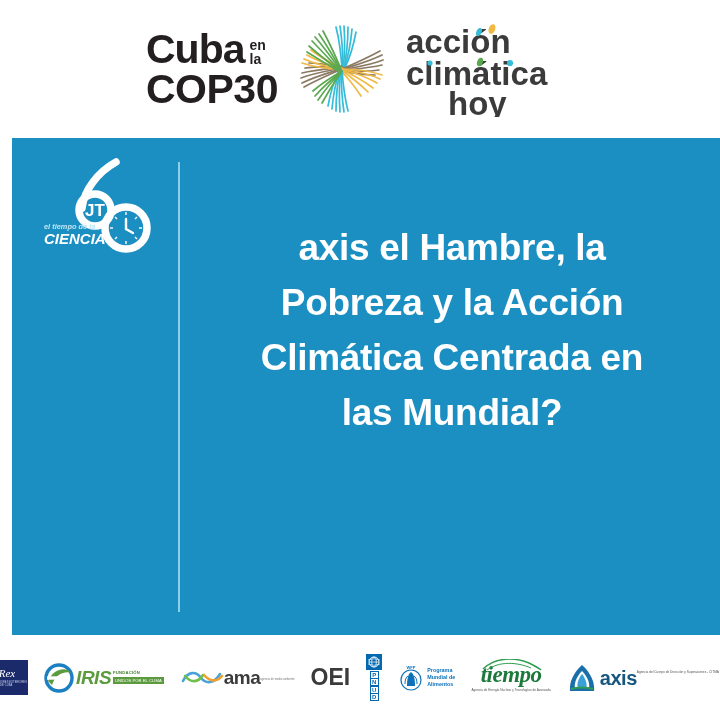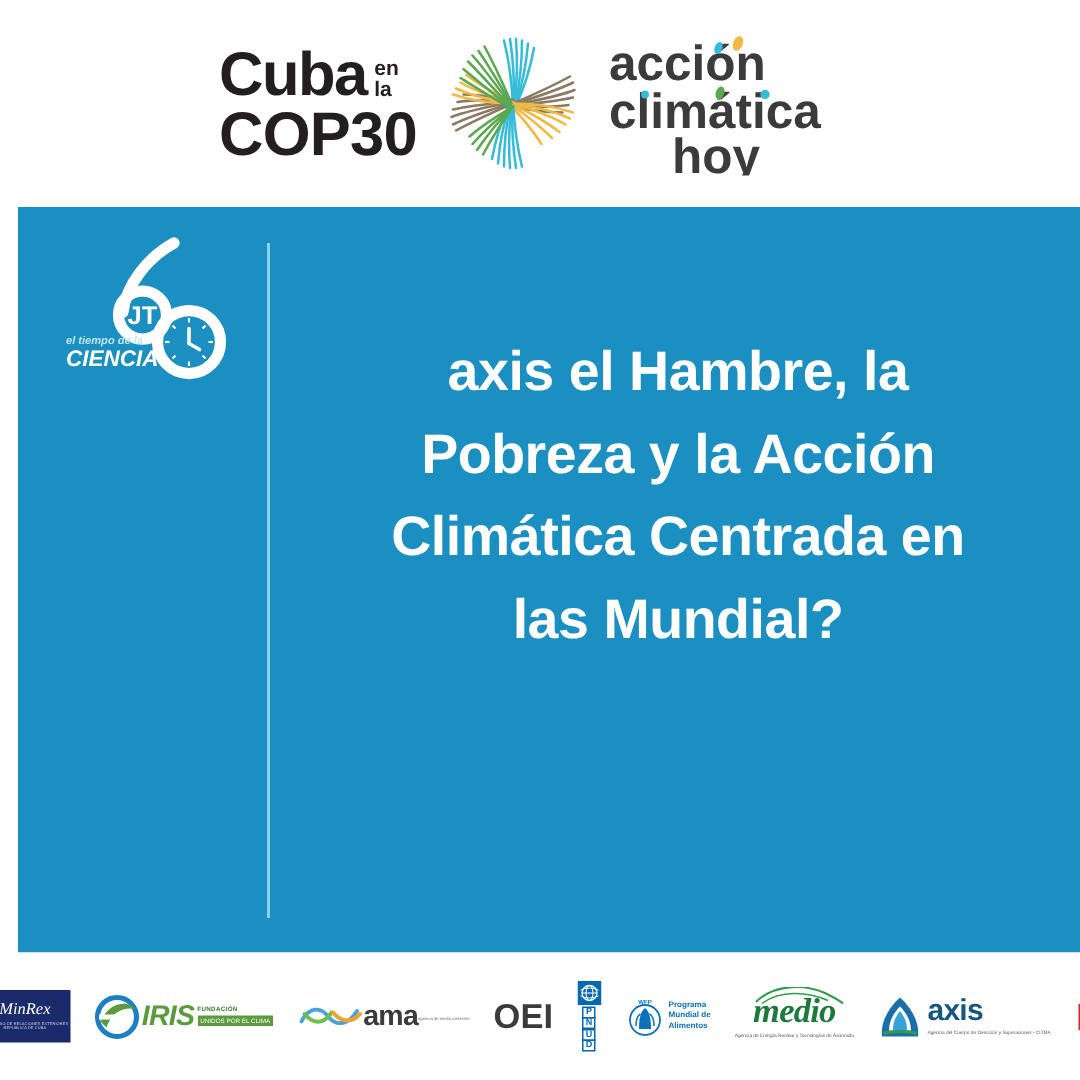--- a/index.html
+++ b/index.html
@@ -103,21 +103,21 @@
   .pnud-letter { font-size:6px; font-weight:700; color:#0468b1; border:0.6px solid #0468b1; width:9px; height:8px; line-height:7px; text-align:center; margin-top:-0.5px; }
 
   .wfp-wrap { display:flex; align-items:center; gap:3px; }
   .wfp-txt { display:flex; flex-direction:column; line-height:1.3; font-size:5.4px; font-weight:700; color:#0c71b9; }
 
   .aenta-wrap { display:flex; flex-direction:column; align-items:center; }
   .aenta-txt { font-family:"Liberation Serif", serif; font-style:italic; font-size:23px; font-weight:700; color:#1e7a3c; line-height:1; letter-spacing:-0.5px; }
   .aenta-sub { font-size:3.2px; color:#555; line-height:1.3; text-align:center; margin-top:2px; }
 
   .axis-wrap { display:flex; align-items:center; gap:3px; }
-  .axis-txtbox { display:flex; flex-direction:column; line-height:1; }
+  .axis-txtbox { display:flex; flex-direction:row; line-height:1; }
   .axis-txt { font-size:20px; font-weight:700; color:#17567e; letter-spacing:-0.5px; }
   .axis-sub { font-size:3.2px; color:#555; line-height:1.35; margin-top:2px; }
 
   .cuba-wrap { display:flex; align-items:center; gap:4px; }
   .cuba-lbl { font-size:17px; font-weight:700; color:#1b2a6b; letter-spacing:-0.3px; }
 </style>
 </head>
 <body>
 
 <div class="poster">
@@ -353,21 +353,21 @@
       </div>
     </div>
 
     <div class="logo">
       <div class="aenta-wrap">
         <div style="position:relative;">
           <svg width="62" height="13" viewBox="0 0 62 13" style="position:absolute;left:0;top:-4px;">
             <path d="M2 10 C 14 -2 34 -2 48 4 C 54 7 58 9 60 11" fill="none" stroke="#2f9d4e" stroke-width="1.4"></path>
             <path d="M6 11 C 18 2 36 3 50 9" fill="none" stroke="#2f9d4e" stroke-width="1"></path>
           </svg>
-          <span class="aenta-txt">medio</span>
+          <span class="aenta-txt">tiempo</span>
         </div>
         <span class="aenta-sub">Agencia de Energía Nuclear
 y Tecnologías de Avanzada</span>
       </div>
     </div>
 
     <div class="logo">
       <div class="axis-wrap">
         <svg width="30" height="30" viewBox="0 0 30 30">
           <path d="M15 2 C 6 10 2 20 3 28 L27 28 C 28 20 24 10 15 2 Z" fill="#1b6fa8"></path>

